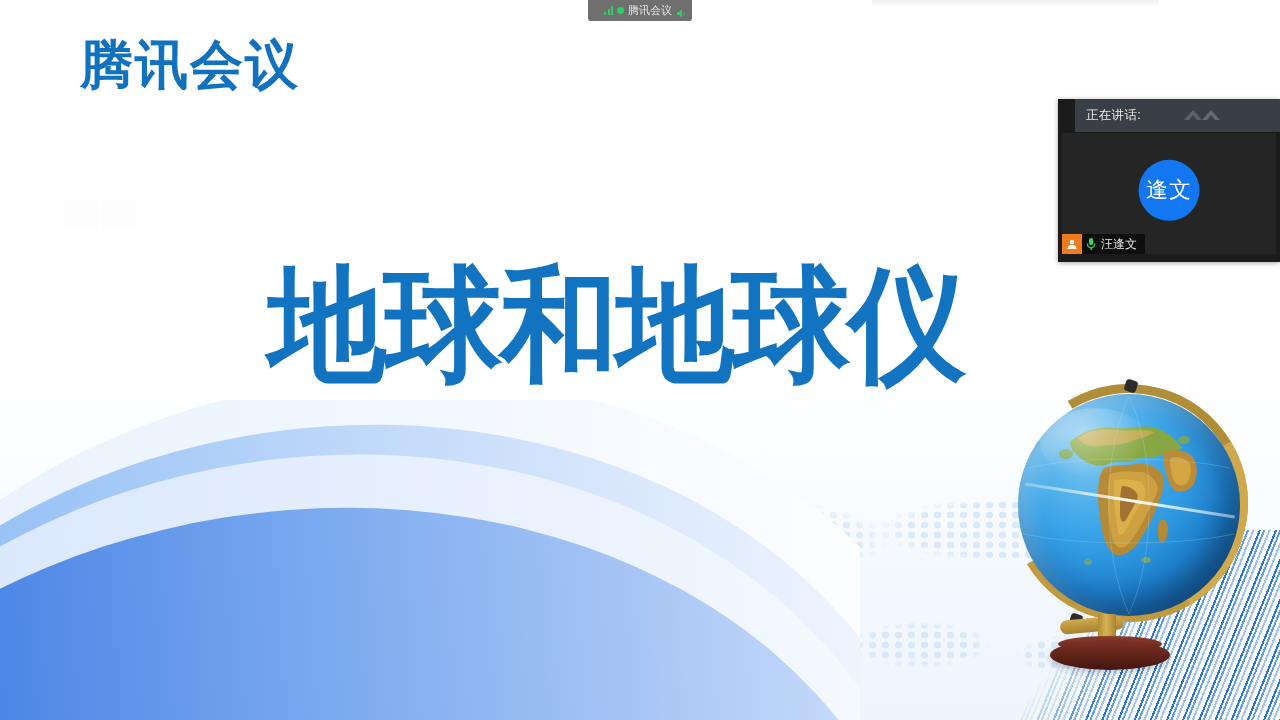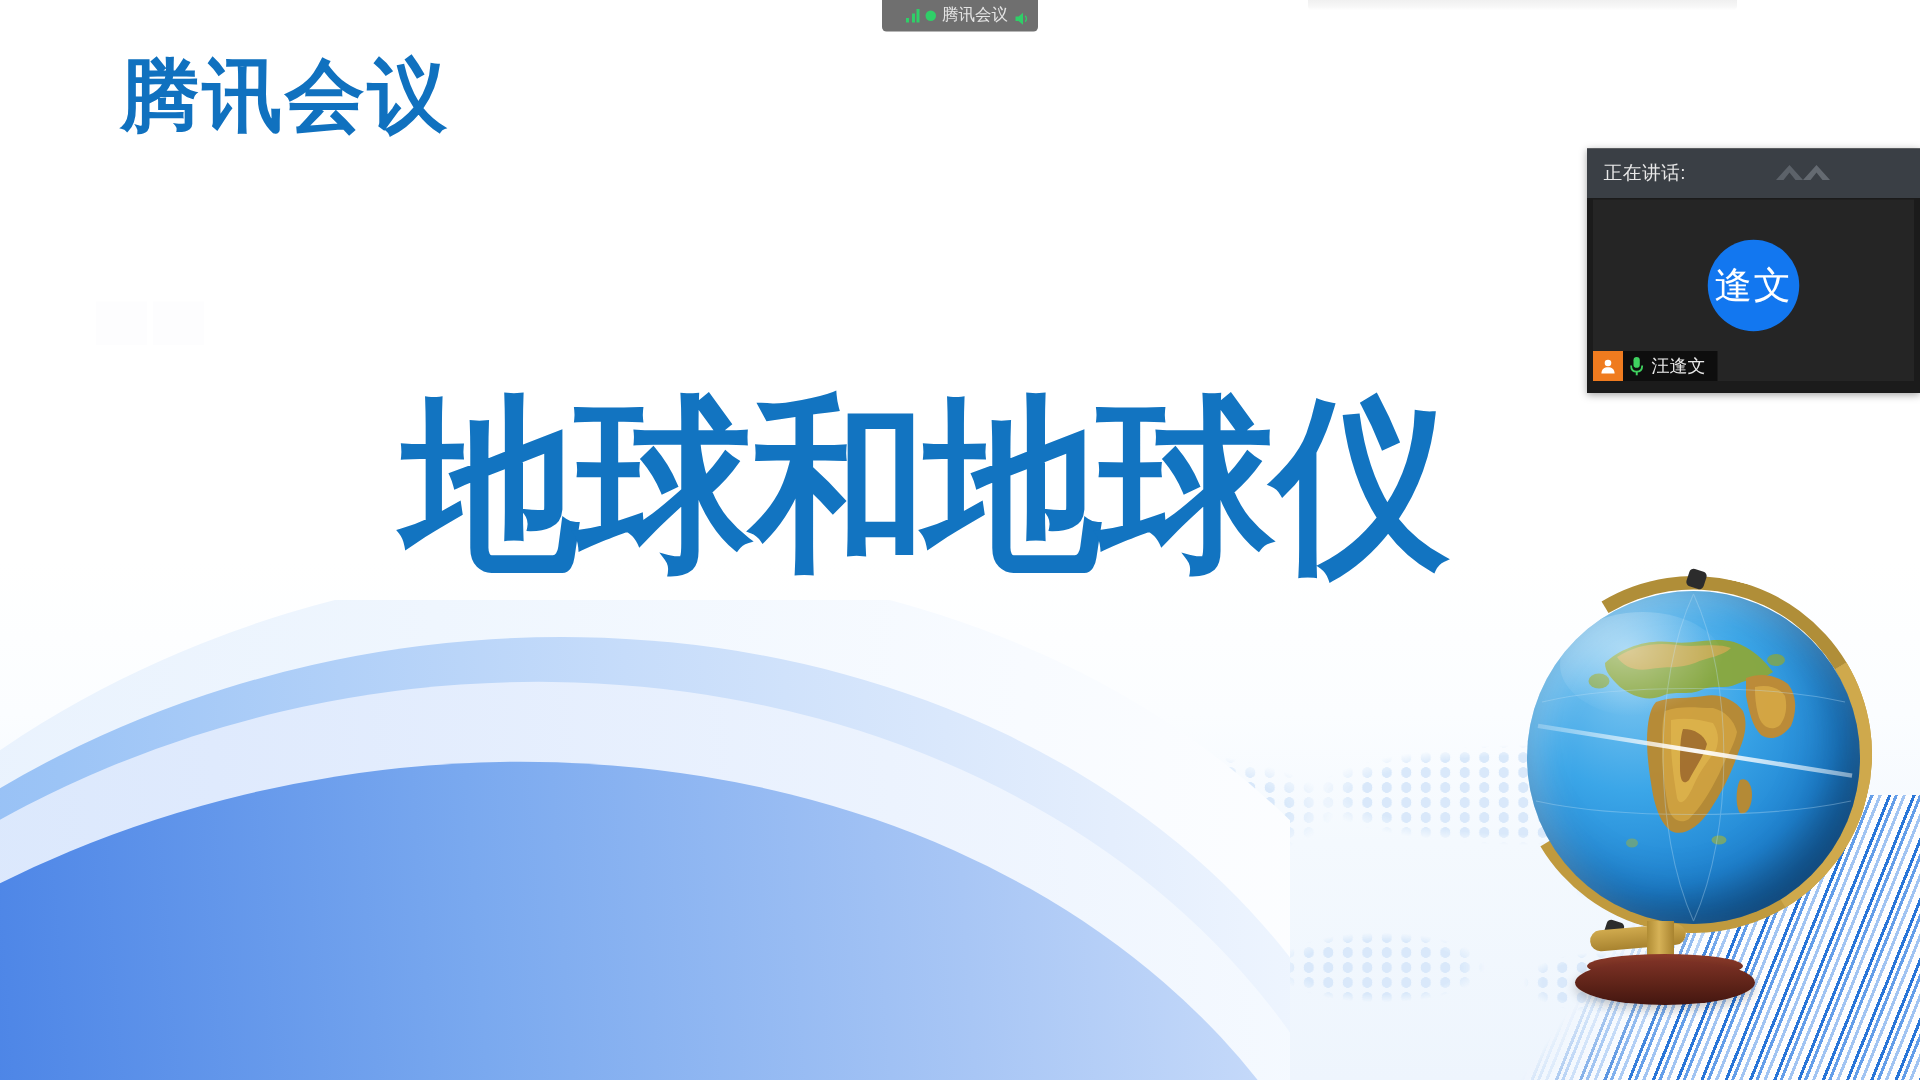--- a/index.html
+++ b/index.html
@@ -348,20 +348,21 @@
     box-shadow: 0 1px 5px rgba(0,0,0,0.35);
   }
   .vp-header {
     position: relative;
     height: 33px;
     background: #3a3f45;
     display: flex;
     align-items: center;
     padding-left: 11px;
     box-sizing: border-box;
+    margin-left: 17px;
   }
   .vp-header-label {
     font-size: 12.5px;
     color: #e8e8e8;
     letter-spacing: 0.3px;
   }
   .vp-logo {
     position: absolute;
     right: 54px;
     top: 8px;
@@ -382,21 +383,21 @@
     top: 50%;
     transform: translate(-50%, -56%);
     width: 61px;
     height: 61px;
     border-radius: 50%;
     background: #1277f0;
     display: flex;
     align-items: center;
     justify-content: center;
     color: #ffffff;
-    font-size: 25px;
+    font-size: 22px;
     letter-spacing: 1px;
   }
   .vp-nametag {
     position: absolute;
     left: 0;
     bottom: 0;
     height: 20px;
     display: flex;
     align-items: center;
     background: rgba(10,10,10,0.82);

